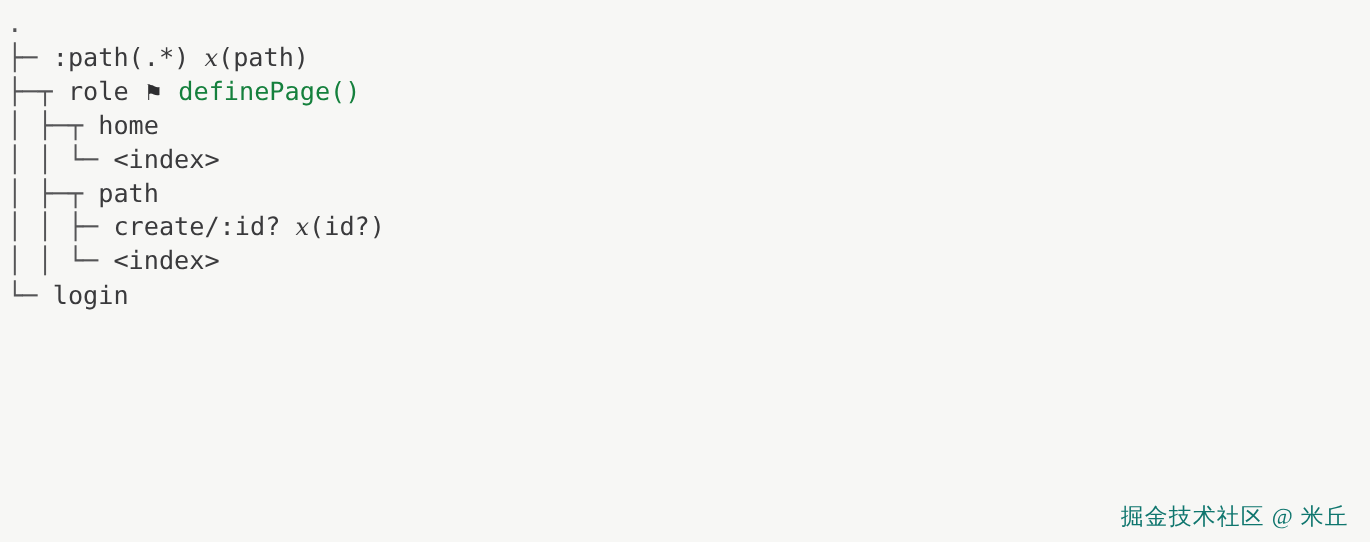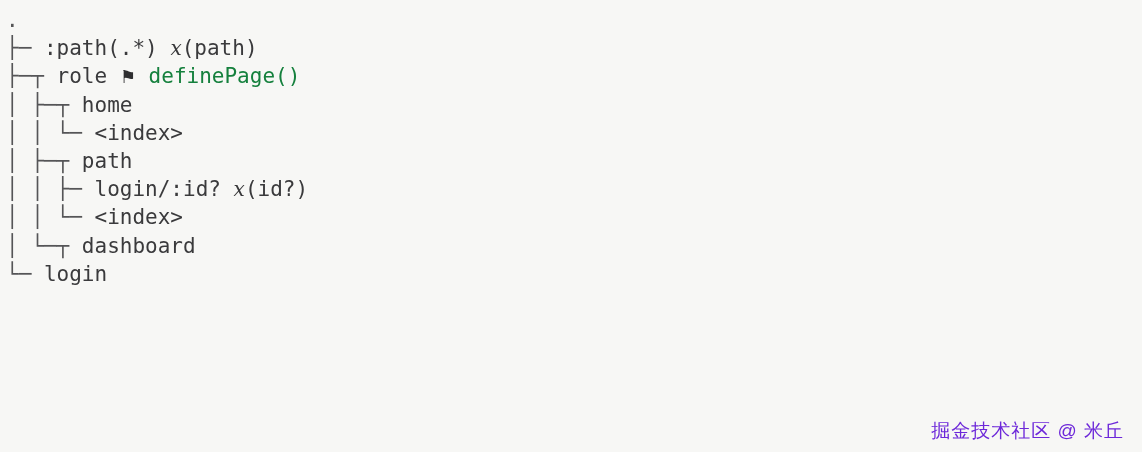--- a/index.html
+++ b/index.html
@@ -69,37 +69,36 @@
   }
 
   .handler {
     color: #15803d;
   }
 
   #watermark {
     position: absolute;
     right: 18px;
     bottom: 8px;
-    font-family: Liberation Sans, sans-serif;
+    font-family: Liberation Serif, serif;
     font-size: 19px;
-    color: #6d28d9;
+    color: #0f766e;
     letter-spacing: 1px;
     white-space: pre;
     user-select: none;
   }
 </style>
 </head>
 <body>
 
 <div id="tree-output">
     <div class="tree-line"><span class="branch">.</span></div>
     <div class="tree-line"><span class="branch">├─ </span><span class="seg-name">:path(.*)</span><span> </span><span class="param-x">x</span><span class="params">(path)</span></div>
     <div class="tree-line"><span class="branch">├─┬ </span><span class="seg-name">role</span><span> </span><span class="marker-flag">⚑</span><span> </span><span class="handler">definePage()</span></div>
     <div class="tree-line"><span class="branch">│ ├─┬ </span><span class="seg-name">home</span></div>
     <div class="tree-line"><span class="branch">│ │ └─ </span><span class="seg-name">&lt;index&gt;</span></div>
     <div class="tree-line"><span class="branch">│ ├─┬ </span><span class="seg-name">path</span></div>
-    <div class="tree-line"><span class="branch">│ │ ├─ </span><span class="seg-name">login/:id?</span><span> </span><span class="param-x">x</span><span class="params">(id?)</span></div>
+    <div class="tree-line"><span class="branch">│ │ ├─ </span><span class="seg-name">create/:id?</span><span> </span><span class="param-x">x</span><span class="params">(id?)</span></div>
     <div class="tree-line"><span class="branch">│ │ └─ </span><span class="seg-name">&lt;index&gt;</span></div>
-    <div class="tree-line"><span class="branch">│ └─┬ </span><span class="seg-name">dashboard</span></div>
     <div class="tree-line"><span class="branch">└─ </span><span class="seg-name">login</span></div>
   </div>
 
 <div id="watermark">掘金技术社区 @ 米丘</div>
 
 </body></html>

